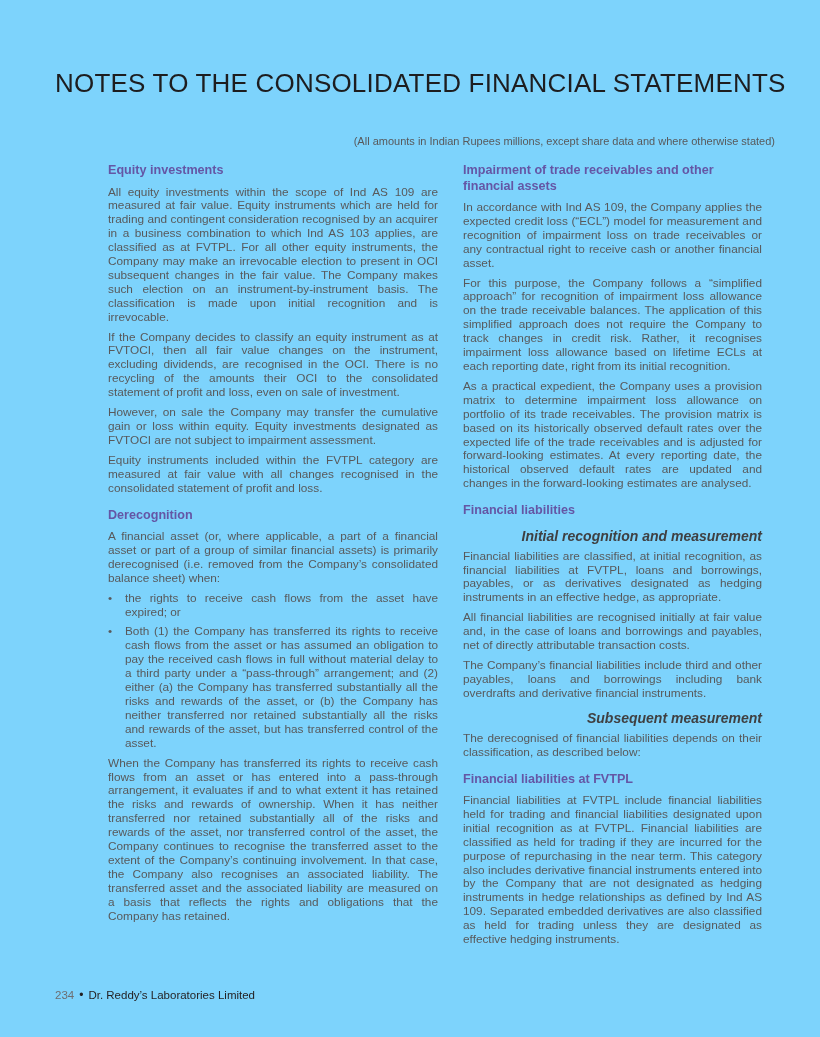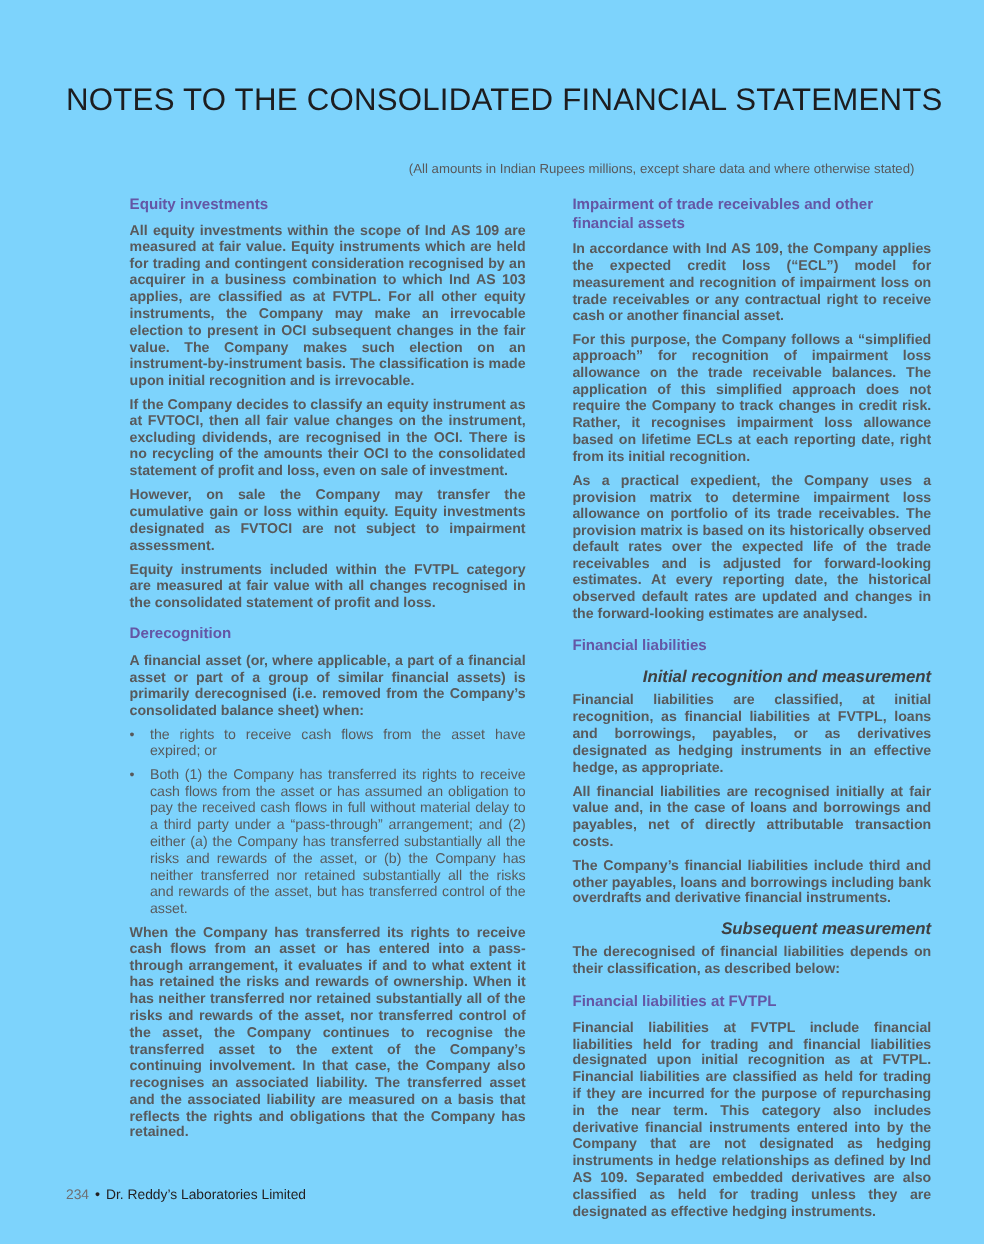--- a/index.html
+++ b/index.html
@@ -21,33 +21,33 @@
     top: 68px;
     margin: 0;
     font-size: 26px;
     font-weight: 500;
     letter-spacing: 0.2px;
     color: #1d1d1f;
     white-space: nowrap;
   }
   .amounts-note {
     position: absolute;
-    right: 58px;
+    right: 45px;
     top: 135px;
     font-size: 11px;
     color: #58595b;
     padding-left: 14px;
   }
   .columns {
     position: absolute;
     left: 108px;
     top: 161px;
     width: 654px;
     display: flex;
-    gap: 39px;
+    gap: 25px;
   }
   .col-left  { width: 330px; flex: none; }
   .col-right { width: 299px; flex: none; }
 
   .sec-heading {
     margin: 12px 0 7px 0;
     font-size: 12.6px;
     line-height: 15.5px;
     font-weight: bold;
     color: #6456a5;
@@ -63,21 +63,20 @@
     font-style: italic;
     color: #3f4042;
     text-align: right;
   }
   .para {
     margin: 0 0 6px 0;
     font-size: 11.8px;
     line-height: 13.9px;
     text-align: justify;
     color: #58595b;
-    font-weight: bold;
   }
   .bullet-row {
     display: flex;
     margin: 0 0 6px 0;
   }
   .bullet-marker {
     flex: none;
     width: 17px;
     font-size: 11.8px;
     line-height: 13.9px;

